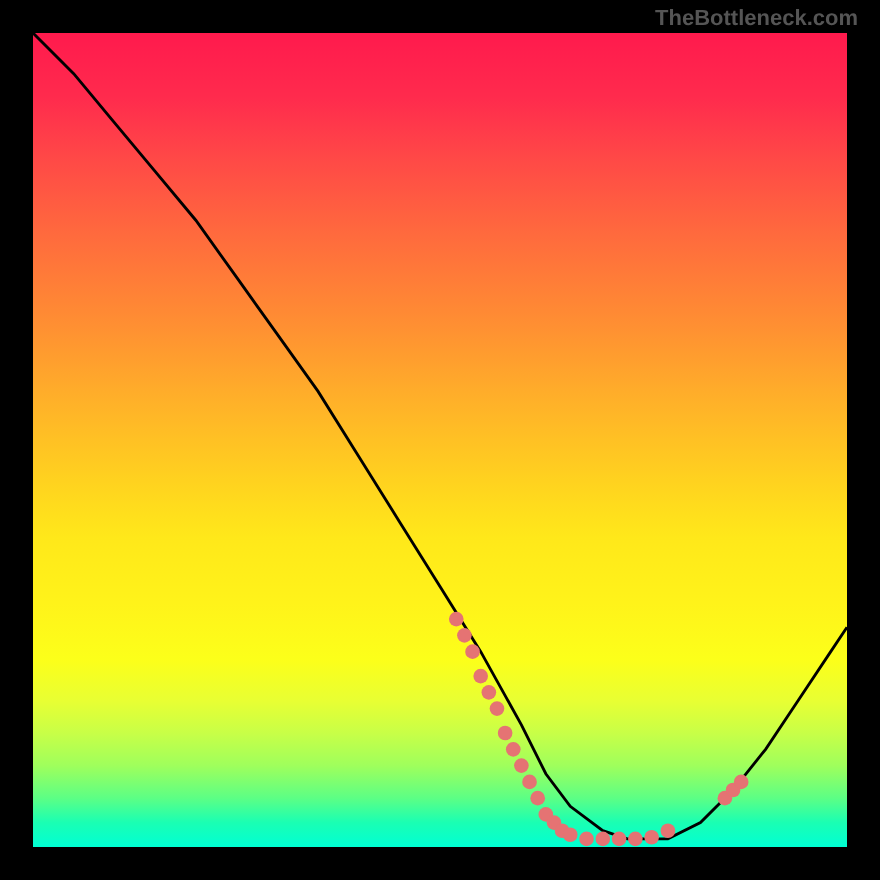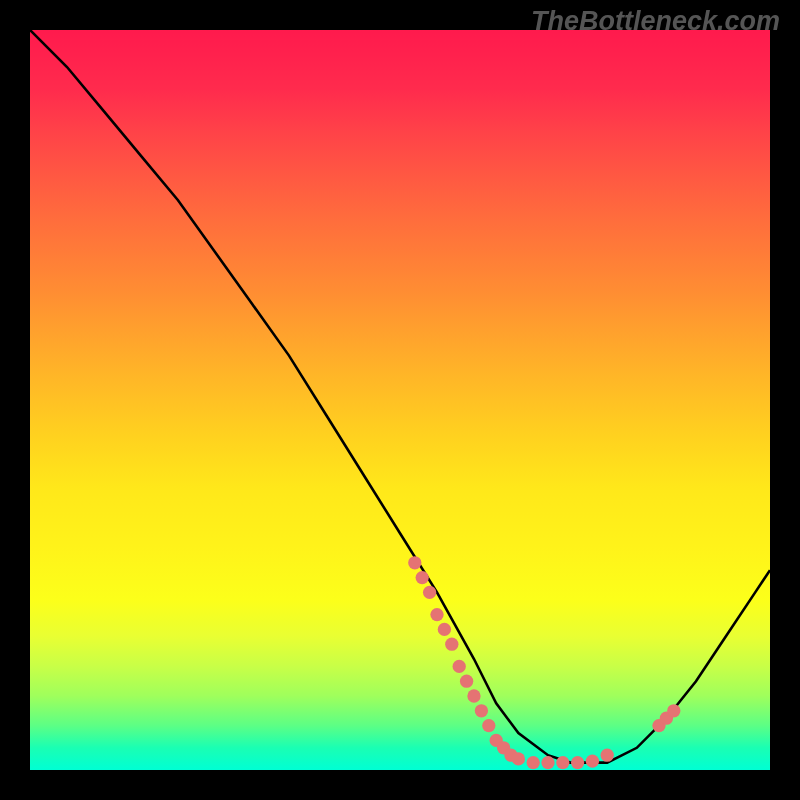--- a/index.html
+++ b/index.html
@@ -15,24 +15,23 @@
     position: relative;
     width: 800px;
     height: 800px;
     background: #000;
   }
   .watermark {
     position: absolute;
     top: 6px;
     right: 20px;
     color: #555;
-    font-size: 27px;
+    font-size: 20px;
     font-weight: bold;
     z-index: 10;
-    font-style: italic;
   }
   .plot-area {
     position: absolute;
     left: 30px;
     top: 30px;
     width: 740px;
     height: 740px;
     background: linear-gradient(to bottom,
       #ff1a4d 0%,
       #ff2b4d 8%,

